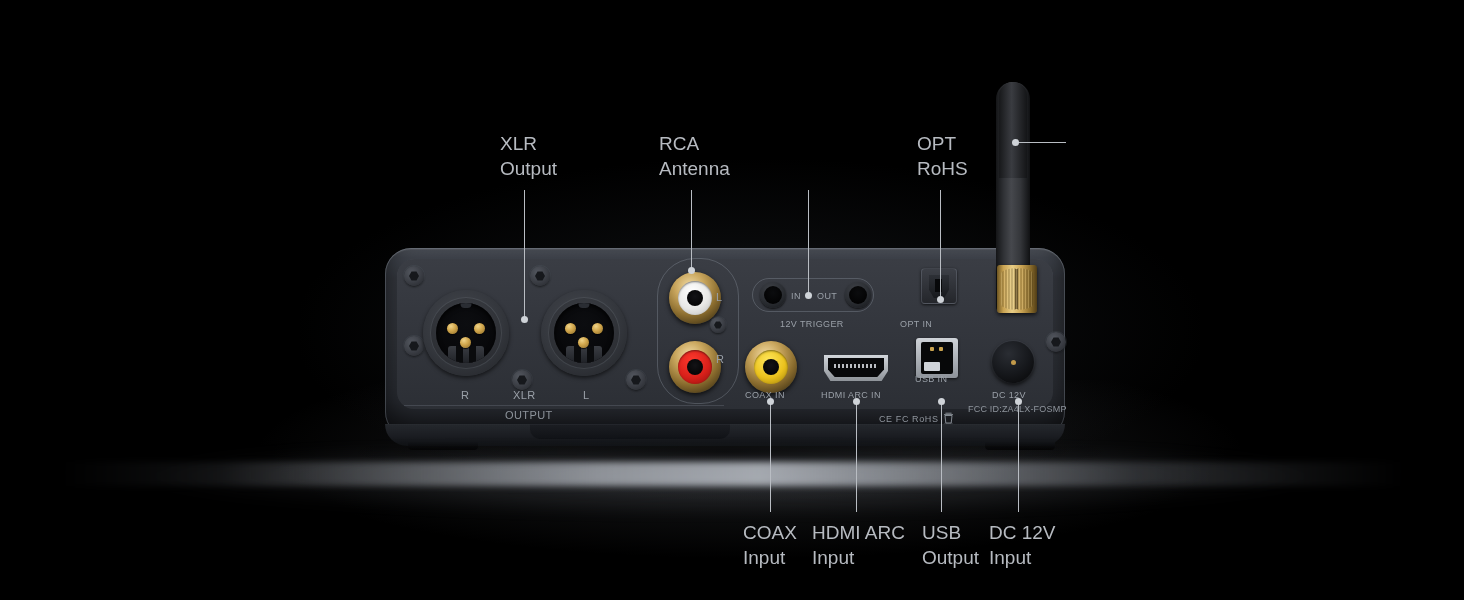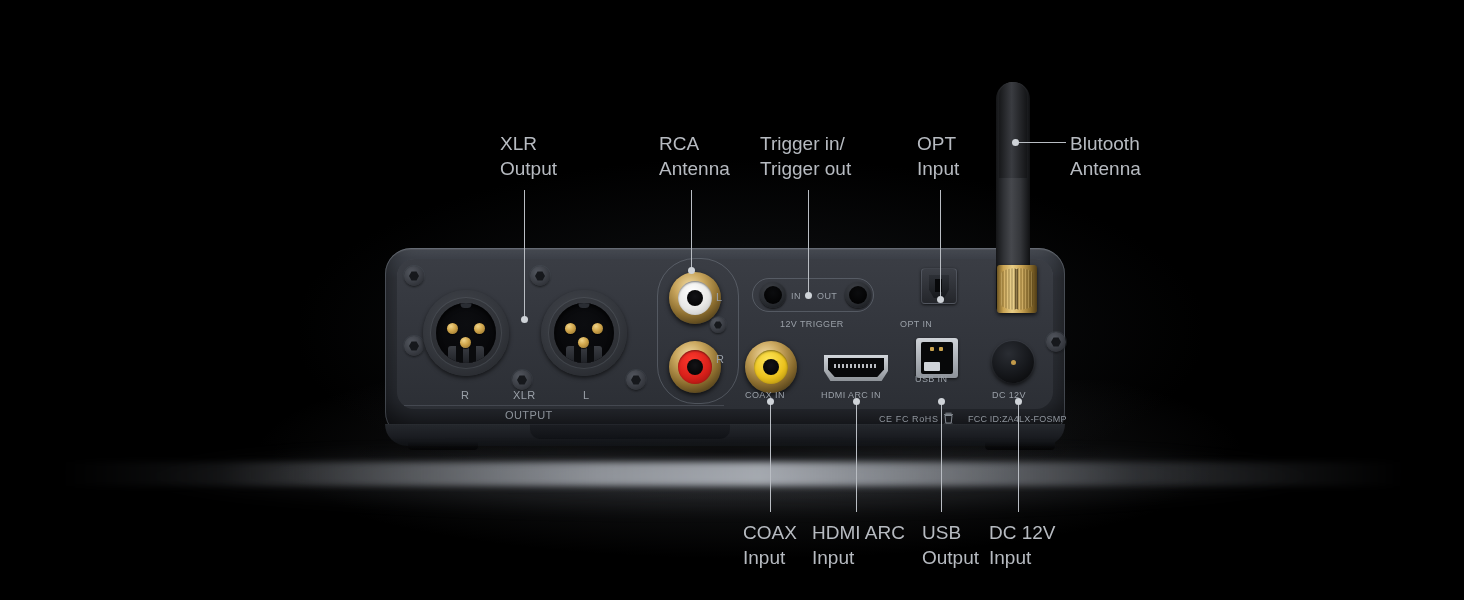--- a/index.html
+++ b/index.html
@@ -391,53 +391,49 @@
   <div class="ant-base"></div>
   <div class="ant-knurl"></div>
 
   <div class="fineprint" style="left:879px; top:414px; letter-spacing:.6px;">CE FC RoHS</div>
   <svg class="weee" style="left:943px; top:412px;" viewBox="0 0 11 13">
     <path d="M2 3.5h7l-.8 7.5H2.8L2 3.5zM1 2.6h9" stroke="#8f959d" stroke-width=".9" fill="none"></path>
     <path d="M1.2 12.2h8.6" stroke="#8f959d" stroke-width=".9"></path>
     <path d="M2.4 1.2h6.2" stroke="#8f959d" stroke-width=".9"></path>
   </svg>
   <div class="fineprint url" style="left:879px; top:428px;">WWW.FOSIAUDIO.COM</div>
-  <div class="fineprint" style="left:968px; top:414px;">FCC ID:ZA4LX-FOSMP</div>
+  <div class="fineprint" style="left:968px; top:404px;">FCC ID:ZA4LX-FOSMP</div>
   <div class="fineprint" style="left:968px; top:427px;">Made In China</div>
 
   <div class="lip"></div>
   <div class="lip-notch"></div>
   <div class="foot" style="left:408px;"></div>
   <div class="foot" style="left:985px;"></div>
   <div class="shadow-pad"></div>
   <div class="streak-soft"></div>
   <div class="streak"></div>
 
   <div class="callout-label" style="left:500px; top:131px;">XLR
 Output</div>
   <div class="cline" style="left:524px; top:190px; height:128px;"></div>
   <div class="cdot" style="left:521px; top:316px;"></div>
 
   <div class="callout-label" style="left:659px; top:131px;">RCA
 Antenna</div>
   <div class="cline" style="left:691px; top:190px; height:80px;"></div>
   <div class="cdot" style="left:688px; top:267px;"></div>
 
-  <div class="callout-label" style="left:760px; top:131px;">Trigger in/
-Trigger out</div>
   <div class="cline" style="left:808px; top:190px; height:104px;"></div>
   <div class="cdot" style="left:805px; top:292px;"></div>
 
   <div class="callout-label" style="left:917px; top:131px;">OPT
-Input</div>
+RoHS</div>
   <div class="cline" style="left:940px; top:190px; height:108px;"></div>
   <div class="cdot" style="left:937px; top:296px;"></div>
 
-  <div class="callout-label" style="left:1070px; top:131px;">Blutooth
-Antenna</div>
   <div class="cline-h" style="left:1016px; top:142px; width:50px;"></div>
   <div class="cdot" style="left:1012px; top:139px;"></div>
 
   <div class="callout-label" style="left:743px; top:520px;">COAX
 Input</div>
   <div class="cline" style="left:770px; top:400px; height:112px;"></div>
   <div class="cdot" style="left:767px; top:398px;"></div>
 
   <div class="callout-label" style="left:812px; top:520px;">HDMI ARC
 Input</div>

